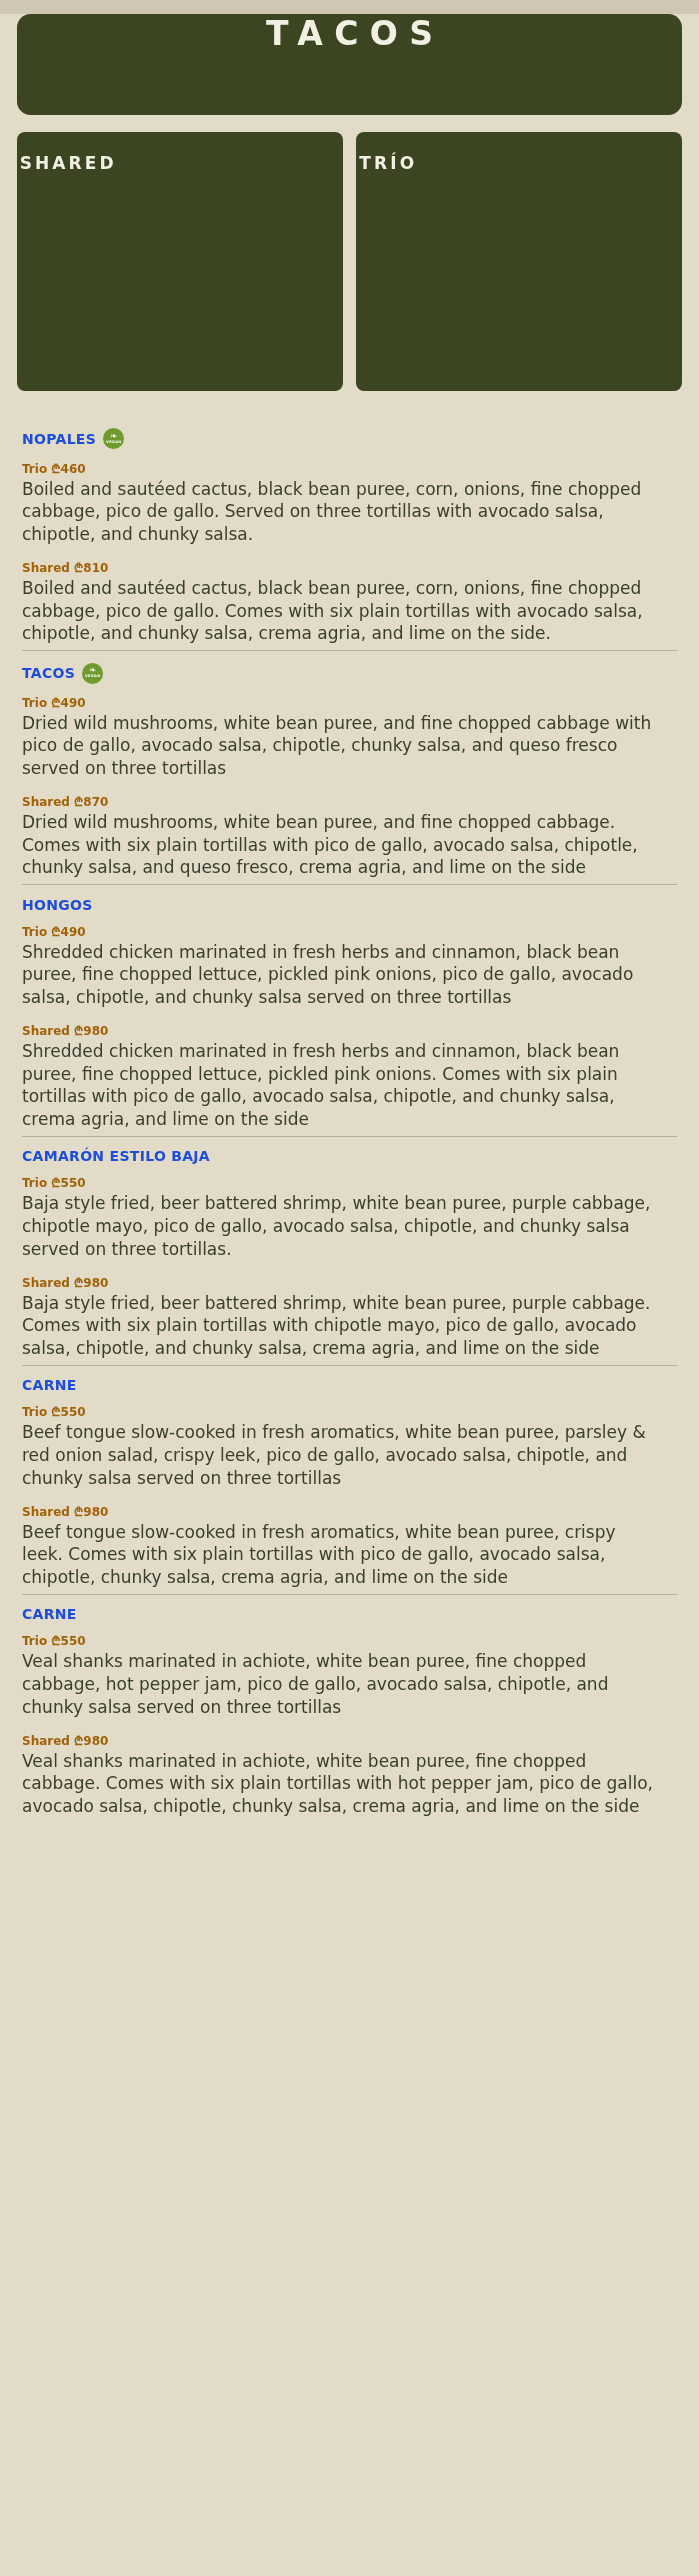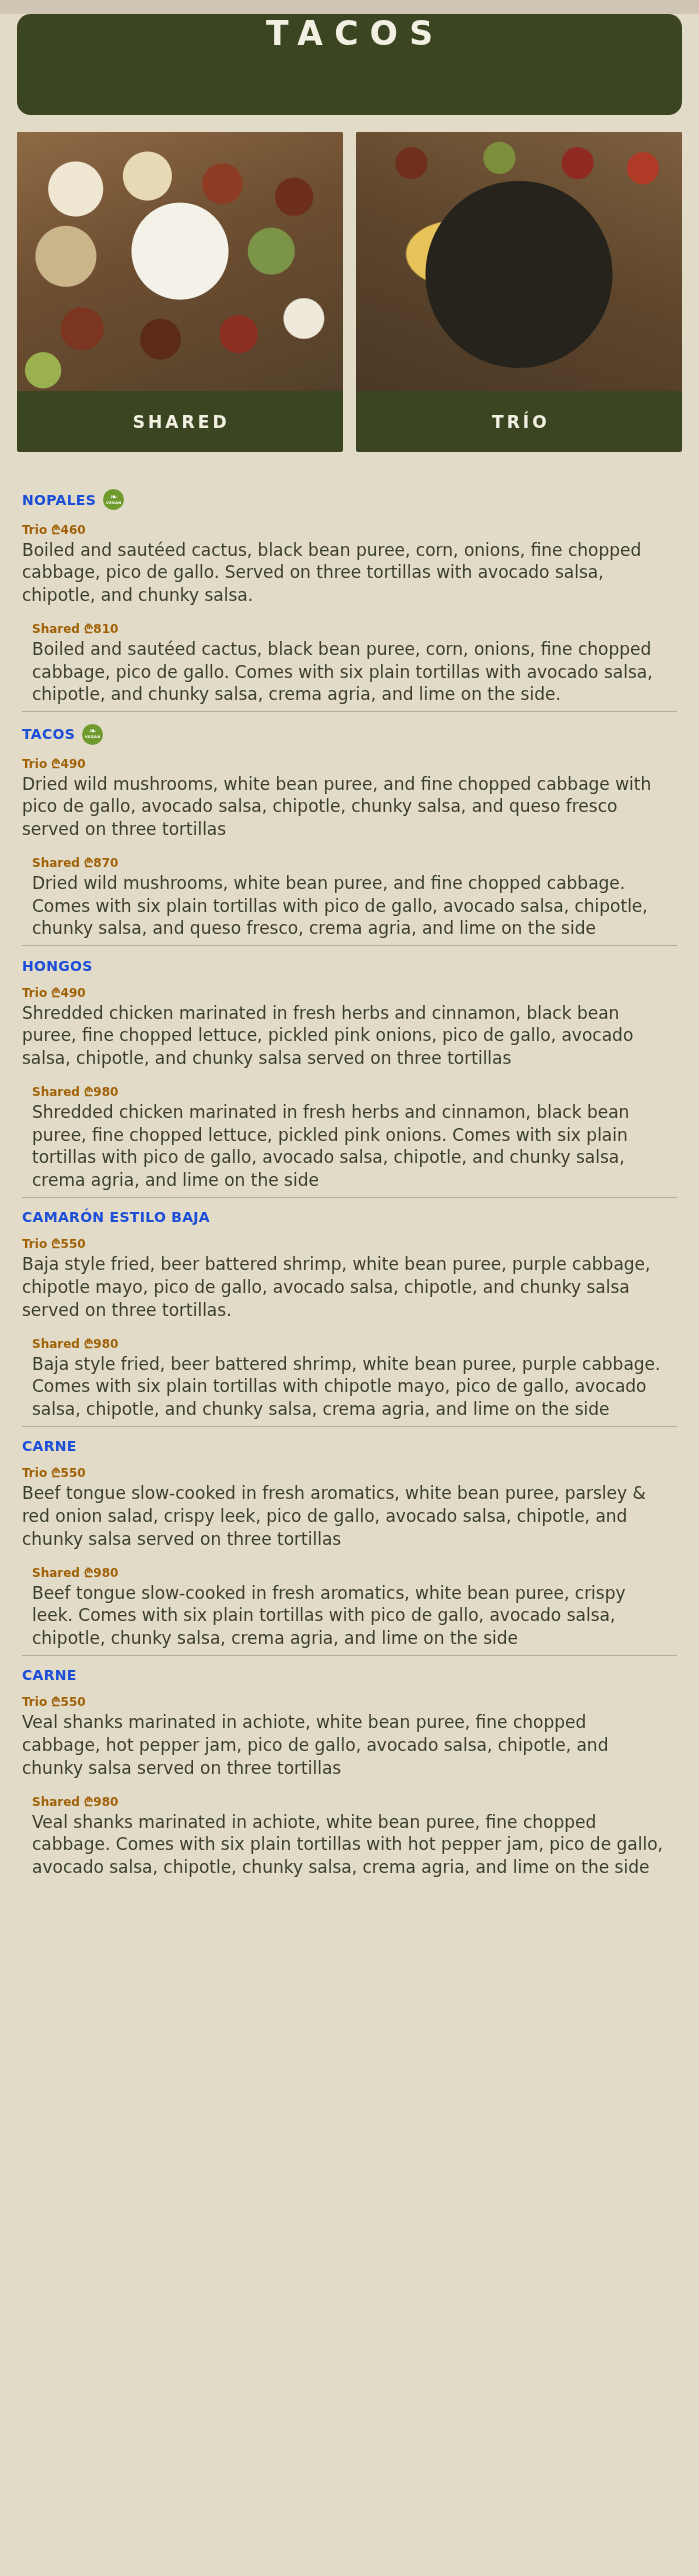--- a/index.html
+++ b/index.html
@@ -39,25 +39,25 @@
     font-family: "DejaVu Sans", "Liberation Sans", sans-serif;
   }
   
   .cards {
     display: flex;
     gap: 13.5px;
     margin: 17.6px 16.6px 0 16.6px;
   }
   .card {
     flex: 1 1 0;
-    border-radius: 2px;
+    border-radius: 8px;
     overflow: hidden;
     background: #3c4522;
     display: flex;
-    flex-direction: column;
+    flex-direction: row;
   }
   .card-photo {
     height: 259px;
     position: relative;
     overflow: hidden;
   }
   .card-caption {
     height: 61px;
     display: flex;
     align-items: center;
@@ -154,21 +154,21 @@
     font-weight: bold;
     color: #a16207;
     margin-bottom: 1px;
   }
   .variant-desc {
     font-size: 17px;
     line-height: 1.33;
     color: #3a3f2d;
     max-width: 634px;
   }
-  .variant + .variant { margin-top: 13.5px; margin-left: 10px; }
+  .variant + .variant { margin-top: 13.5px; }
 </style>
 </head>
 <body>
 
 <div class="page">
 
   <div class="header-banner">
     <div class="header-title">TACOS</div>
   </div>
 

